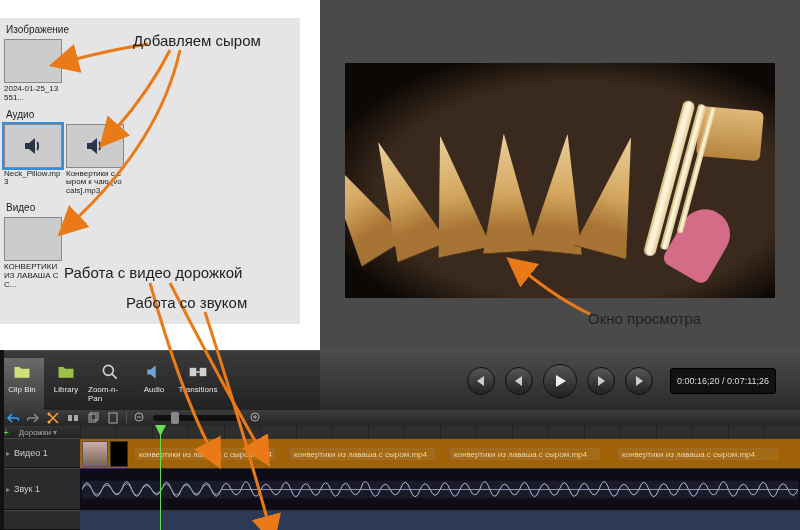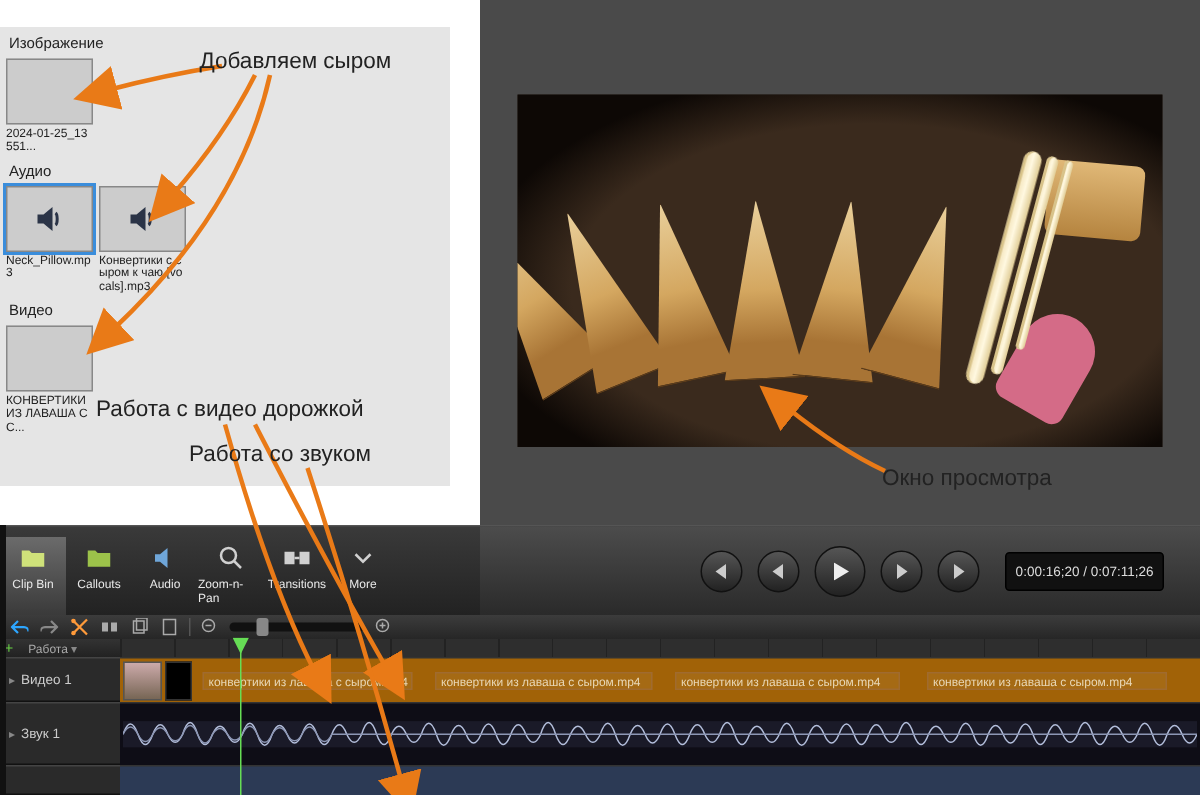--- a/index.html
+++ b/index.html
@@ -205,48 +205,42 @@
     <div class="tb-btn clipbin">
       <svg viewBox="0 0 24 24">
           <path d="M3 6h6l2 2h10v11H3z" fill="#cfe27a"></path>
         </svg>
       <span>Clip Bin</span>
     </div>
     <div class="tb-btn">
       <svg viewBox="0 0 24 24">
           <path d="M3 6h6l2 2h10v11H3z" fill="#9cc24a"></path>
         </svg>
-      <span>Callouts</span>
-    </div>
-    <div class="tb-btn">
-      <svg viewBox="0 0 24 24">
-          <path d="M4 9v6h4l6 5V4l-6 5H4z" fill="#6fa6d9"></path>
-        </svg>
-      <span>Audio</span>
+      <span>Library</span>
     </div>
     <div class="tb-btn">
       <svg viewBox="0 0 24 24">
           <circle cx="10" cy="10" r="6" stroke="#d0d0d0" stroke-width="2" fill="none"></circle>
           <path d="M14 14l6 6" stroke="#d0d0d0" stroke-width="2"></path>
         </svg>
       <span>Zoom-n-Pan</span>
+    </div>
+    <div class="tb-btn">
+      <svg viewBox="0 0 24 24">
+          <path d="M4 9v6h4l6 5V4l-6 5H4z" fill="#6fa6d9"></path>
+        </svg>
+      <span>Audio</span>
     </div>
     <div class="tb-btn">
       <svg viewBox="0 0 24 24">
           <rect x="2" y="7" width="8" height="10" fill="#d0d0d0"></rect>
           <rect x="14" y="7" width="8" height="10" fill="#d0d0d0"></rect>
           <path d="M10 12h4" stroke="#d0d0d0" stroke-width="2"></path>
         </svg>
       <span>Transitions</span>
-    </div>
-    <div class="tb-btn">
-      <svg viewBox="0 0 24 24">
-          <path d="M6 9l6 6 6-6" stroke="#d0d0d0" stroke-width="2" fill="none"></path>
-        </svg>
-      <span>More</span>
     </div>
   </div>
   <div class="tb-right">
     <div class="transport">
       <div class="t-circle">
           <svg width="10" height="10">
             <path d="M8 0v10L1 5z" fill="#ccc"></path>
           </svg>
         </div>
       <div class="t-circle">
@@ -322,21 +316,21 @@
   <div class="mini">
       <svg width="12" height="12">
         <circle cx="5" cy="5" r="4" stroke="#aaa" fill="none"></circle>
         <path d="M3 5h4M5 3v4" stroke="#aaa"></path>
       </svg>
     </div>
 </div>
 
 <div class="trackhdr">
   <span class="add">+</span>
-  <span class="lab">Работа</span>
+  <span class="lab">Дорожки</span>
   <span style="color:#888;font-size:8px;margin-left:2px">▾</span>
   <div class="ruler">
     <div class="playhead"></div>
   </div>
 </div>
 
 <div class="track vt">
   <div class="tlabel">
     <span class="tri">▸</span>
     <span>Видео 1</span>

